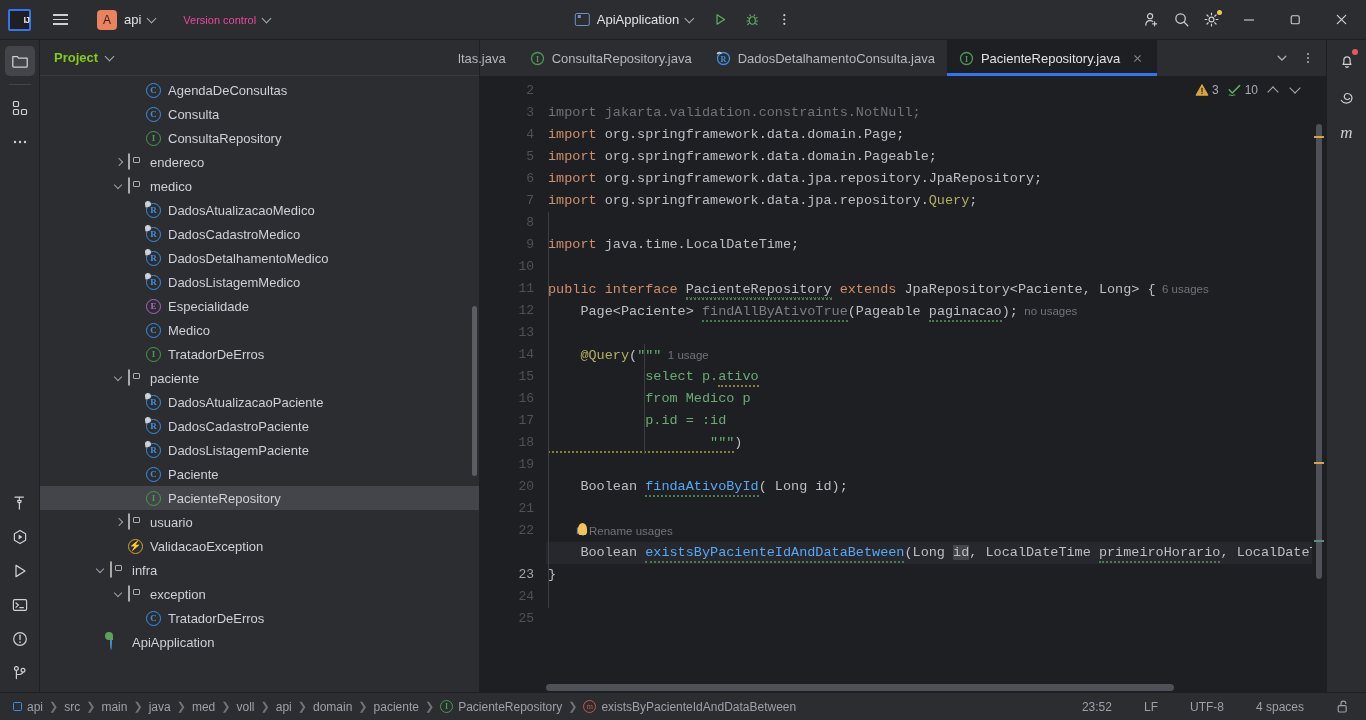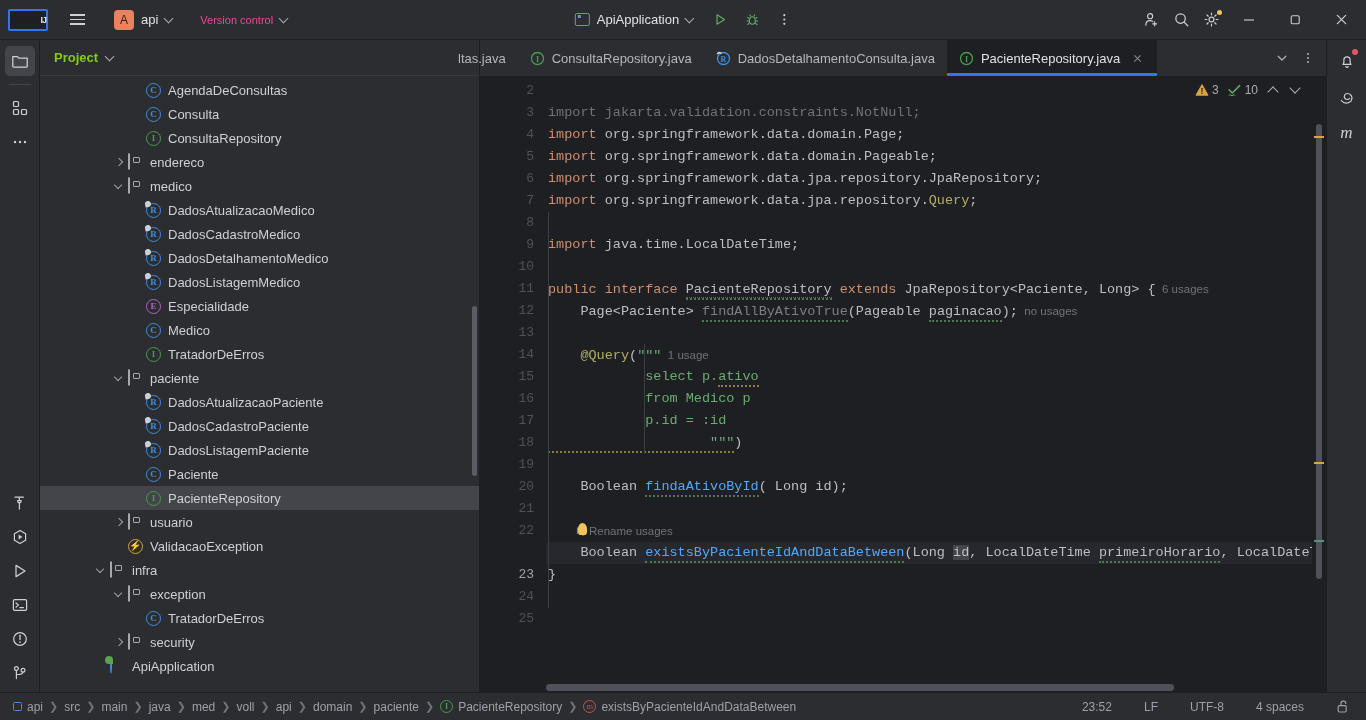--- a/index.html
+++ b/index.html
@@ -15,21 +15,21 @@
   
   .titlebar {
     height: 40px; flex: 0 0 40px;
     background: #2b2d30;
     display: flex; align-items: center;
     border-bottom: 1px solid #1e1f22;
     position: relative;
   }
   .tb-left { display: flex; align-items: center; padding-left: 8px; gap: 2px; }
   .ij-logo {
-    width: 40px; height: 22px; border: 2px solid #3574f0; border-radius: 2px;
+    width: 23px; height: 22px; border: 2px solid #3574f0; border-radius: 2px;
     display: flex; align-items: center; justify-content: flex-end;
     background: #1e1f22; margin-right: 10px;
   }
   .ij-logo span { font-size: 9px; font-weight: bold; color: #dfe1e5; letter-spacing: -1px; }
   .hamburger {
     width: 34px; height: 30px; display: flex; flex-direction: column;
     align-items: center; justify-content: center; gap: 3px; border-radius: 4px; cursor: pointer;
   }
   .hamburger i { display: block; width: 15px; height: 1.6px; background: #ced0d6; }
   .proj-chip {
@@ -581,26 +581,20 @@
             <span class="tico"><span class="ic-folder"></span></span>
             <span class="lbl">exception</span>
           </div>
           <div class="row">
             <span style="display:inline-block;width:90px;flex:0 0 90px;"></span>
             <span class="arrow"></span>
             <span class="tico">
               <span class="ic-circ ic-class">C</span>
             </span>
             <span class="lbl">TratadorDeErros</span>
-          </div>
-          <div class="row">
-            <span style="display:inline-block;width:72px;flex:0 0 72px;"></span>
-            <span class="arrow right"></span>
-            <span class="tico"><span class="ic-folder"></span></span>
-            <span class="lbl">security</span>
           </div>
           <div class="row">
             <span style="display:inline-block;width:54px;flex:0 0 54px;"></span>
             <span class="arrow"></span>
             <span class="tico"><span class="ic-spring"></span></span>
             <span class="lbl">ApiApplication</span>
           </div>
         </div>
       <div class="panel-scroll" style="top:266px;height:170px;"></div>
     </div>

